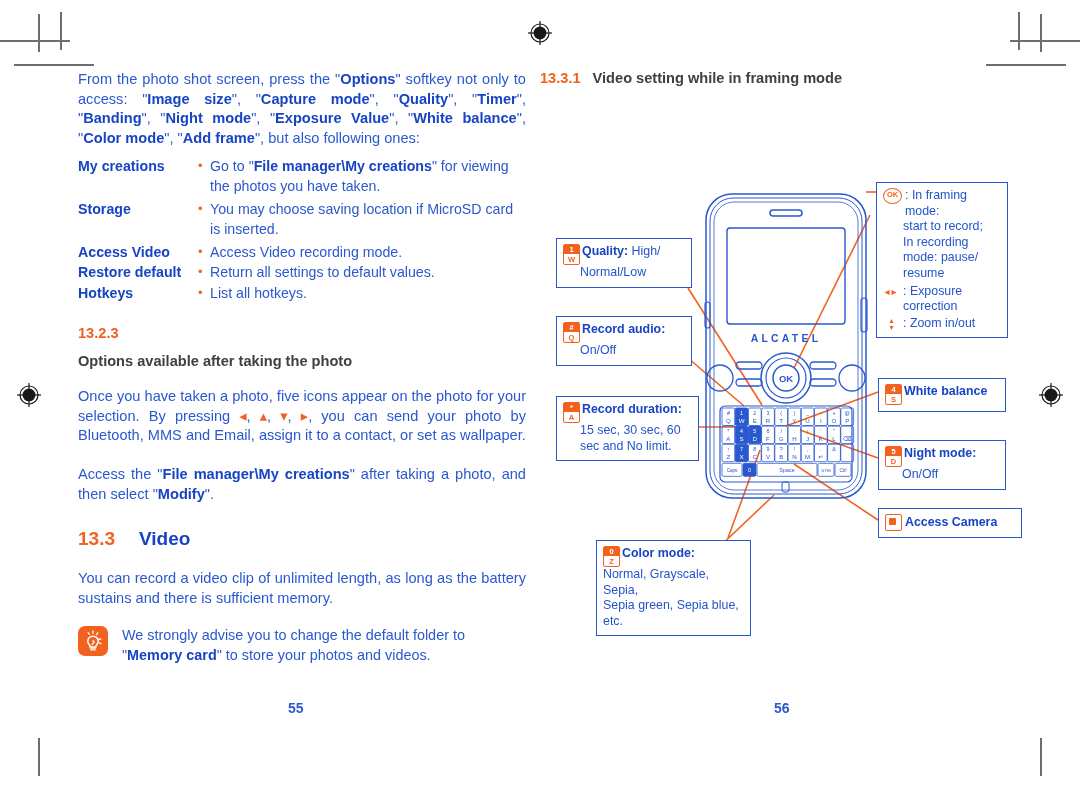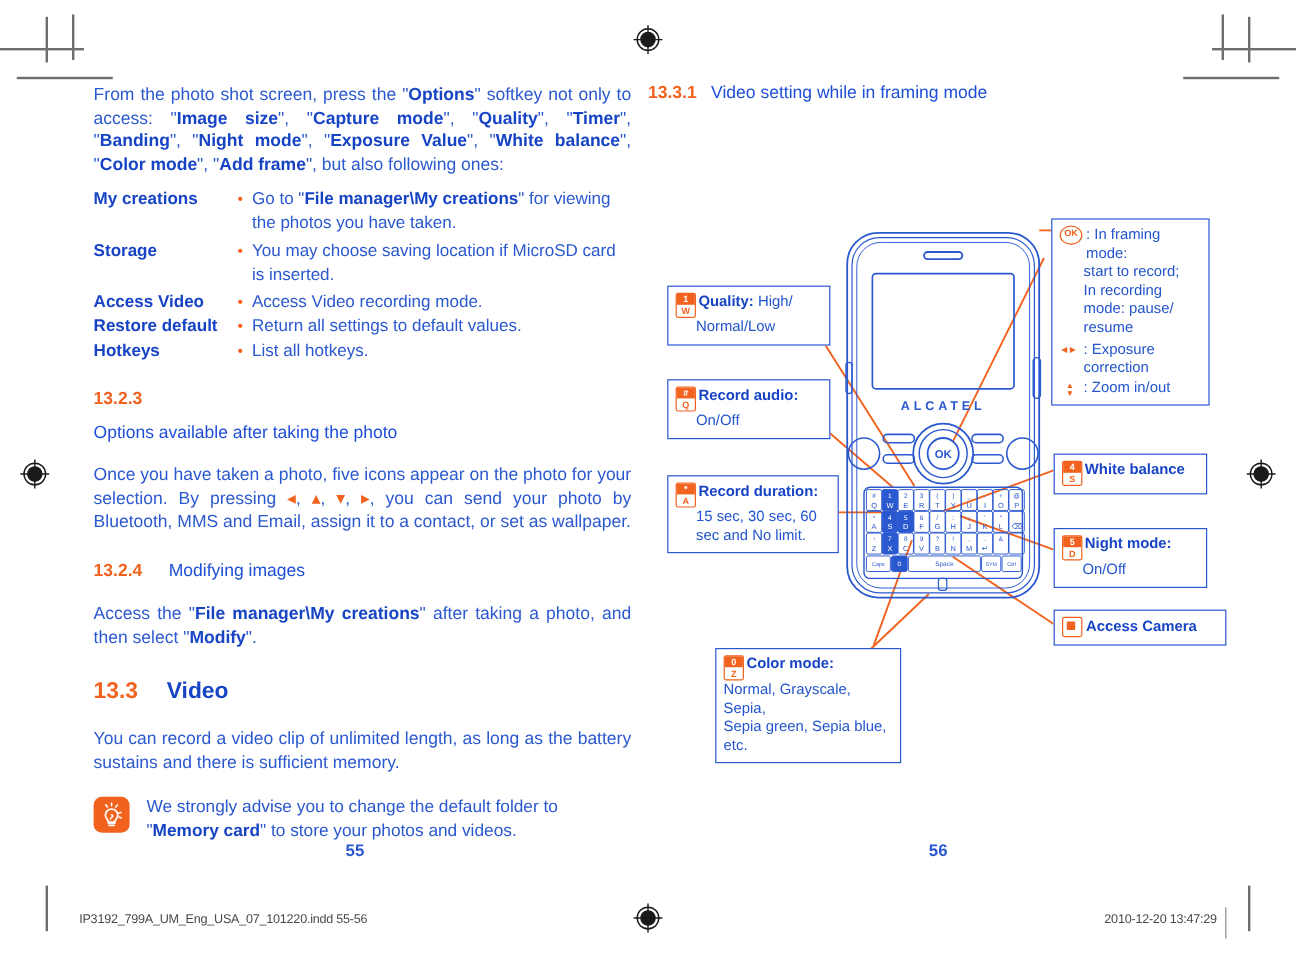--- a/index.html
+++ b/index.html
@@ -24,21 +24,21 @@
     line-height:19.6px;
     text-align:justify;
     font-family:"Liberation Sans", sans-serif;
   }
   b.bk{font-weight:bold;color:#1744c4;}
   .num{color:#f2621f;font-weight:bold;}
 
   
   .head-row{display:flex;align-items:baseline;gap:12px;}
   .head-row .num{font-size:14.6px;}
-  .head-row .ttl{font-size:14.6px;font-weight:normal;color:#1d4ed8;}
+  .head-row .ttl{font-size:14.6px;font-weight:bold;color:#404040;}
   .head-big .num{font-size:19px;}
   .head-big .ttl{font-size:19px;font-weight:bold;color:#1744c4;}
 
   
   .dl{margin-top:9px;}
   .dl-row{display:flex;margin-bottom:1px;}
   .dt{width:120px;flex:0 0 120px;font-weight:bold;color:#1744c4;font-size:14.2px;line-height:19.4px;}
   .dd{flex:1;color:#2a58cf;font-size:14.2px;line-height:19.4px;position:relative;padding-left:12px;}
   .dd:before{content:"\2022";color:#f2621f;position:absolute;left:0;top:-1px;font-size:13px;}
 
@@ -169,24 +169,20 @@
       <span class="ttl">Options available after taking the photo</span>
     </div>
 
     <p class="body" style="margin-top:18px;">
       Once you have taken a photo, five icons appear on the photo for your
       selection. By pressing <span style="color:#f2621f;">◂</span>, <span style="color:#f2621f;">▴</span>,
       <span style="color:#f2621f;">▾</span>, <span style="color:#f2621f;">▸</span>, you can send your photo by Bluetooth,
       MMS and Email, assign it to a contact, or set as wallpaper.
     </p>
 
-    <div class="head-row" style="margin-top:22px;">
-      <span class="num">13.2.4</span>
-      <span class="ttl" style="margin-left:10px;">Modifying images</span>
-    </div>
 
     <p class="body" style="margin-top:19px;">
       Access the "<b class="bk">File manager\My creations</b>" after taking a photo, and then
       select "<b class="bk">Modify</b>".
     </p>
 
     <div class="head-row head-big" style="margin-top:24px;">
       <span class="num">13.3</span>
       <span class="ttl" style="margin-left:12px;">Video</span>
     </div>
@@ -484,27 +480,14 @@
         <span class="udicon">▴<br>▾</span>
         <span>: Zoom in/out</span>
       </div>
     </div>
 
   </div>
 
   <div class="pageno" style="left:288px;top:700px;">55</div>
   <div class="pageno" style="left:774px;top:700px;">56</div>
 
-  <div class="footer">
-    <div class="ft-left">IP3192_799A_UM_Eng_USA_07_101220.indd   55-56</div>
-    <div class="reg" style="left:527px;top:0px;">
-      <svg width="26" height="26" viewBox="0 0 26 26">
-        <circle cx="13" cy="13" r="6.5" fill="#1a1a1a"></circle>
-        <circle cx="13" cy="13" r="9" fill="none" stroke="#1a1a1a" stroke-width="1.2"></circle>
-        <line x1="13" y1="1" x2="13" y2="25" stroke="#1a1a1a" stroke-width="1.2"></line>
-        <line x1="1" y1="13" x2="25" y2="13" stroke="#1a1a1a" stroke-width="1.2"></line>
-      </svg>
-    </div>
-    <div class="ft-right">2010-12-20   13:47:29</div>
-    <div class="ft-rule"></div>
-  </div>
 
 </div>
 
 </body></html>

